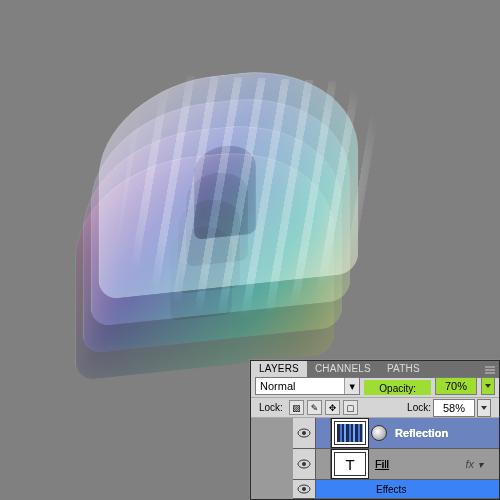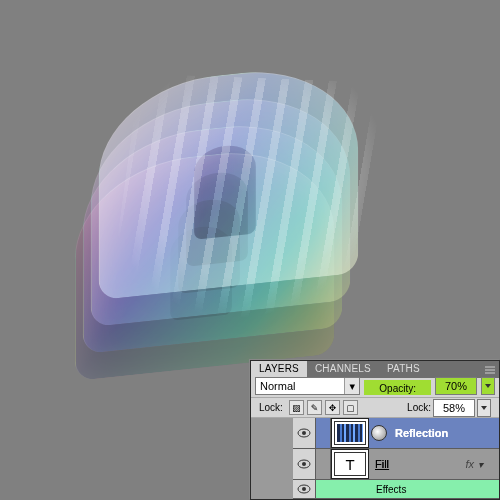--- a/index.html
+++ b/index.html
@@ -249,21 +249,21 @@
     display: flex; align-items: center; gap: 4px;
     font-style: italic;
     font-size: 11px;
     color: #444;
   }
   .layer:not(.sel) { color: #000; }
   .layer.text { font-style: normal; }
   .effects-row {
     display: flex; align-items: center;
     height: 18px;
-    background: #86efac;
+    background: #3b82f6;
     border-bottom: 1px solid #5c5c5c;
     font-size: 10px;
   }
   .effects-row .eyecol {
     width: 22px; height: 100%;
     border-right: 1px solid #5c5c5c;
     background: #d5d5d5;
     display: flex; align-items: center; justify-content: center;
   }
   .effects-row .indent { width: 54px; }

